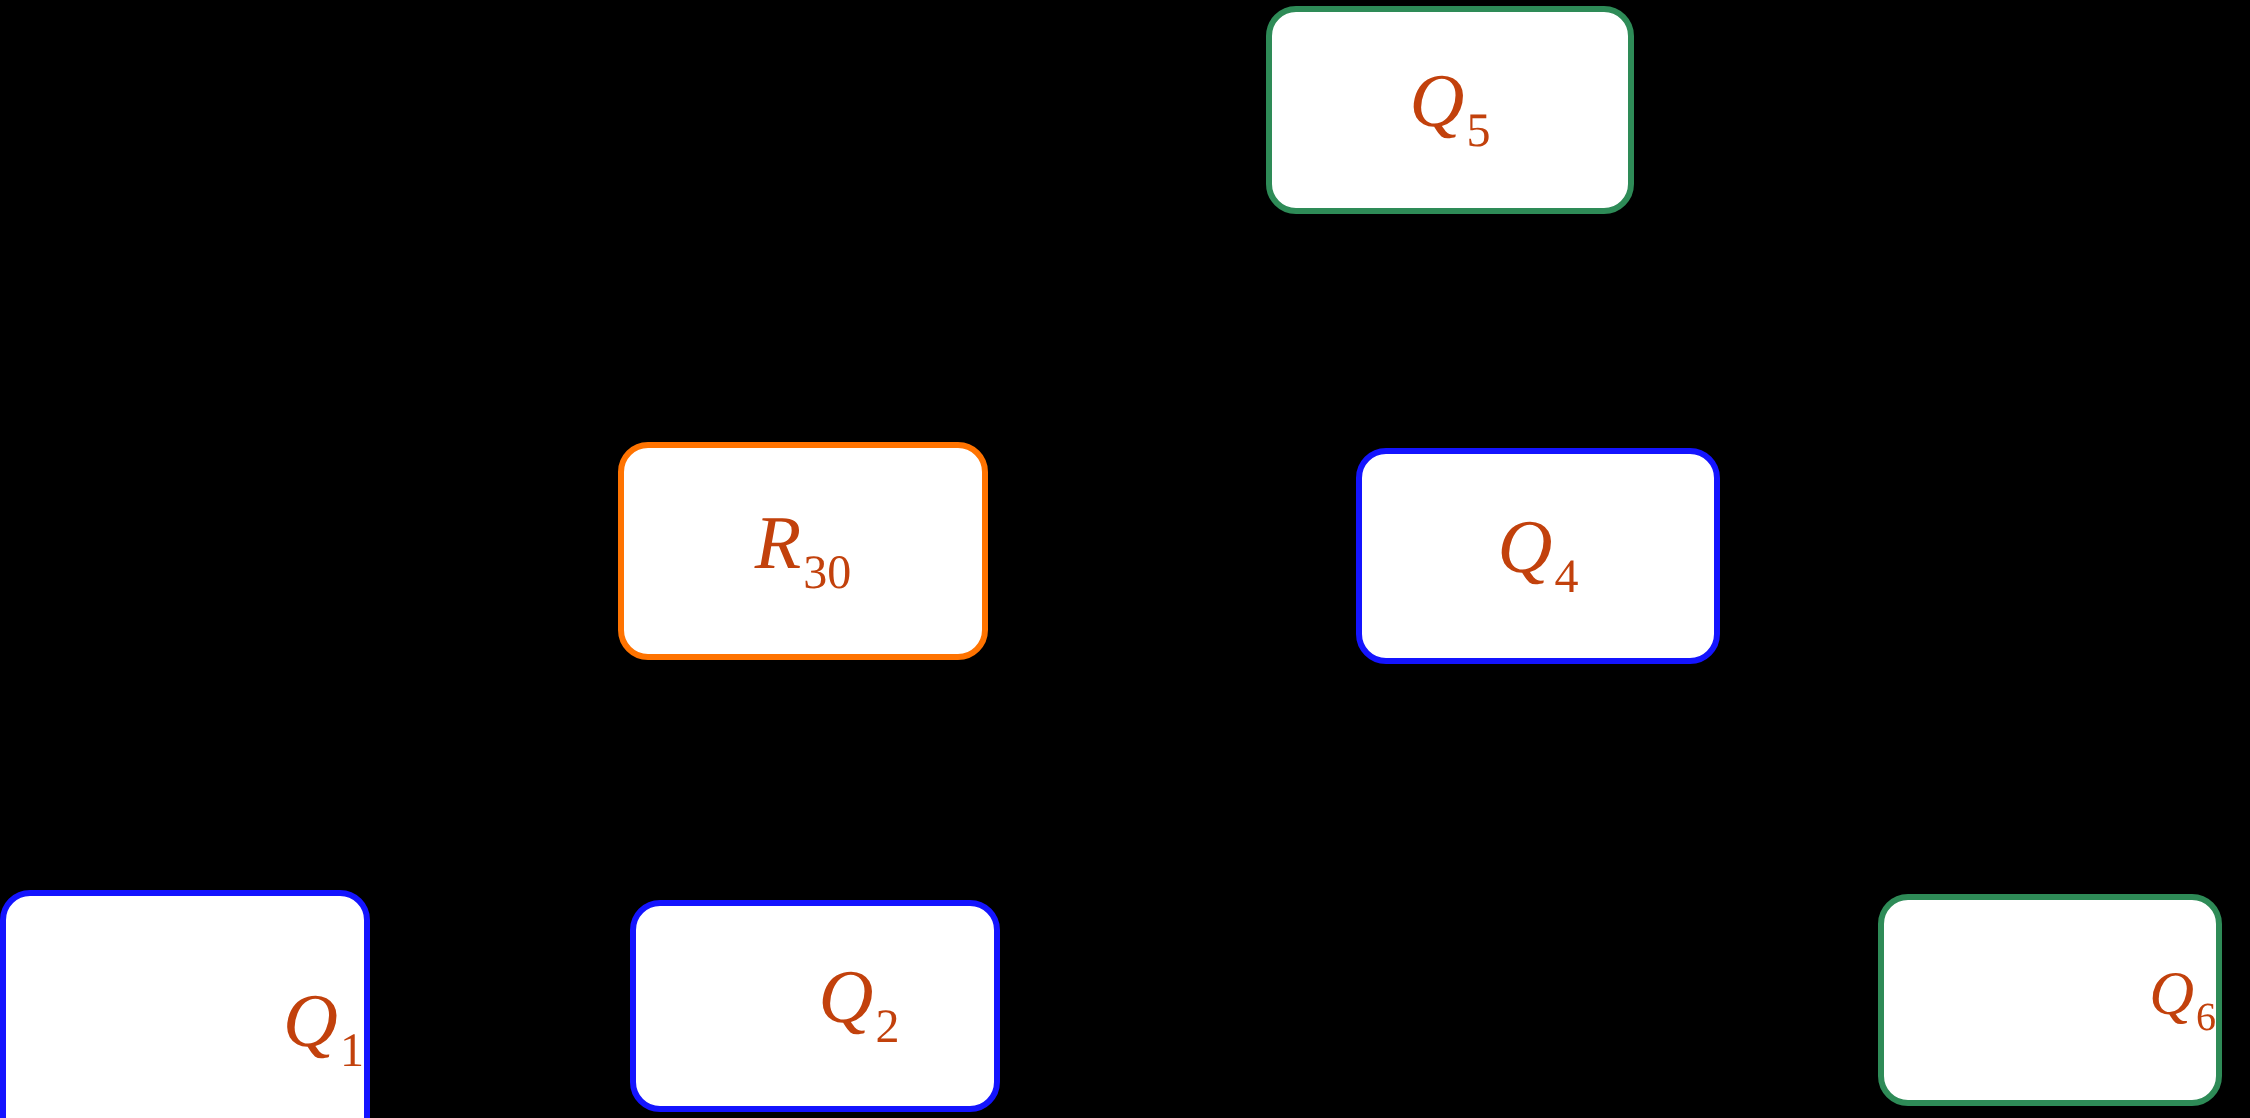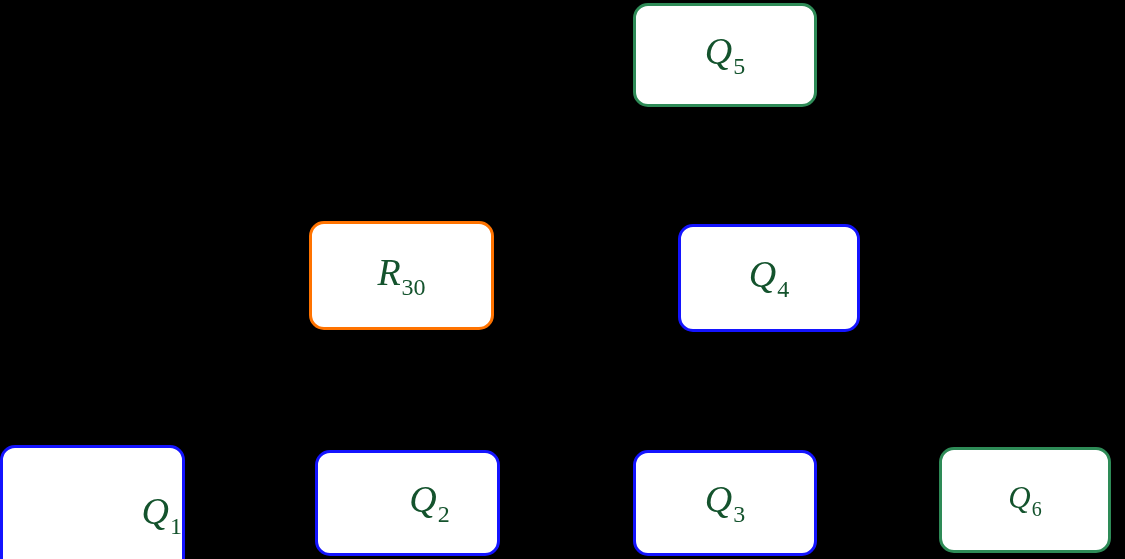--- a/index.html
+++ b/index.html
@@ -17,21 +17,21 @@
   }
   .node {
     position: absolute;
     box-sizing: border-box;
     background: #ffffff;
     border: 3px solid #000;
     border-radius: 15px;
     display: flex;
     align-items: center;
     justify-content: center;
-    color: #14532d;
+    color: #c2410c;
   }
   .node .label {
     white-space: nowrap;
     line-height: 1;
   }
   .node .letter {
     font-style: italic;
     font-size: 38px;
   }
   .node .subscript {
@@ -43,21 +43,21 @@
   .node-small .letter { font-size: 31px; }
   .node-small .subscript { font-size: 20px; vertical-align: -8px; }
 
   
   .pos-q5  { left: 633px; top: 3px;   width: 184px; height: 104px; }
   .pos-r20 { left: 309px; top: 221px; width: 185px; height: 109px; }
   .pos-q4  { left: 633px; top: 224px; width: 182px; height: 108px; margin-left: 45px; }
   .pos-q1  { left: 0;   top: 445px; width: 185px; height: 139px; justify-content: flex-end; }
   .pos-q2  { left: 315px; top: 450px; width: 185px; height: 106px; }
   .pos-q3  { left: 633px; top: 450px; width: 184px; height: 106px; }
-  .pos-q6  { left: 939px; top: 447px; width: 172px; height: 106px; }
+  .pos-q6  { left: 939px; top: 447px; width: 172px; height: 106px; justify-content: flex-end; }
 </style>
 </head>
 <body>
 
 <div class="canvas">
 
   <div class="node pos-q5" style="border-color: rgb(46, 139, 87);">
     <span class="label"><span class="letter">Q</span><span class="subscript">5</span></span>
   </div>
 
@@ -70,21 +70,18 @@
   </div>
 
   <div class="node pos-q1" style="border-color: rgb(20, 20, 255);">
     <span class="label"><span class="letter">Q</span><span class="subscript">1</span></span>
   </div>
 
   <div class="node pos-q2" style="border-color: rgb(20, 20, 255); padding-left: 44px;">
     <span class="label"><span class="letter">Q</span><span class="subscript">2</span></span>
   </div>
 
-  <div class="node pos-q3" style="border-color: rgb(20, 20, 255);">
-    <span class="label"><span class="letter">Q</span><span class="subscript">3</span></span>
-  </div>
 
   <div class="node pos-q6 node-small" style="border-color: rgb(46, 139, 87);">
     <span class="label"><span class="letter">Q</span><span class="subscript">6</span></span>
   </div>
 
 </div>
 
 </body></html>

